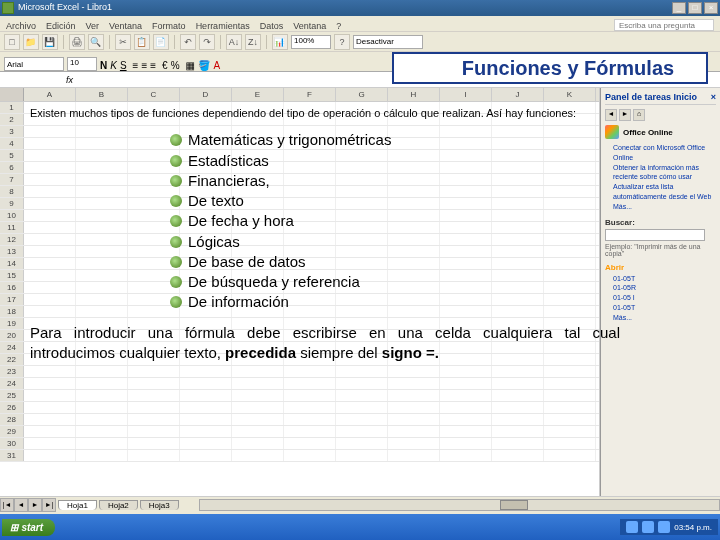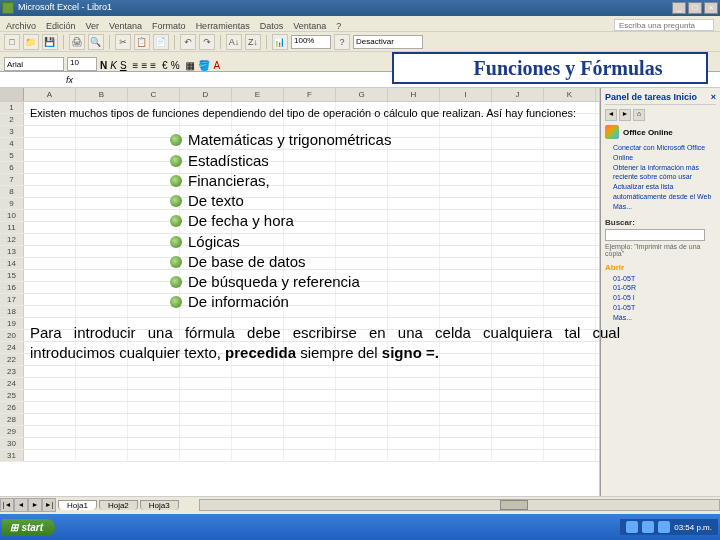--- a/index.html
+++ b/index.html
@@ -18,21 +18,21 @@
 .toolbar { background: #ece9d8; height: 20px; display: flex; align-items: center; gap: 3px; padding: 0 4px; border-bottom: 1px solid #d4d0c8; }
 .toolbar .tbtn { width: 16px; height: 16px; background: #f0ede4; border: 1px solid #cac6b8; display: inline-flex; align-items: center; justify-content: center; font-size: 9px; color: #555; cursor: pointer; }
 .toolbar .sep { width: 1px; height: 14px; background: #c4c0b0; margin: 0 2px; }
 .zoom-box { width: 40px; height: 14px; border: 1px solid #aaa; background: #fff; font-size: 8px; padding: 0 2px; display: flex; }
 .font-box { width: 70px; height: 14px; border: 1px solid #aaa; background: #fff; font-size: 8px; padding: 0 2px; display: flex; align-items: center; }
 
 .format-toolbar { background: #ece9d8; height: 20px; display: flex; align-items: flex-end; gap: 3px; padding: 0 4px; border-bottom: 1px solid #aaa; }
 .fontname-box { width: 60px; height: 14px; border: 1px solid #aaa; background: #fff; font-size: 8px; padding: 0 2px; display: flex; align-items: center; }
 .fontsize-box { width: 30px; height: 14px; border: 1px solid #aaa; background: #fff; font-size: 8px; padding: 0 2px; }
 
-.overlay-title { position: absolute; top: 52px; right: 12px; width: 316px; height: 32px; background: #fff; border: 2px solid #1a3a8a; display: flex; align-items: center; justify-content: center; font-family: Liberation Serif, serif; font-size: 20px; font-weight: bold; color: #1a3a8a; z-index: 10; padding-left: 36px; }
+.overlay-title { position: absolute; top: 52px; right: 12px; width: 316px; height: 32px; background: #fff; border: 2px solid #1a3a8a; display: flex; align-items: center; justify-content: center; font-family: Liberation Sans, sans-serif; font-size: 20px; font-weight: bold; color: #1a3a8a; z-index: 10; padding-left: 36px; }
 
 .ref-bar { background: #fff; height: 16px; border-bottom: 1px solid #ccc; display: flex; align-items: center; }
 .ref-cell { width: 60px; border-right: 1px solid #ccc; font-size: 9px; padding: 0 4px; }
 .ref-fx { padding: 0 6px; font-style: italic; font-size: 9px; }
 
 .workarea { display: flex; height: 420px; background: #fff; position: relative; }
 .sheet { flex: 0 0 600px; background: #fff; position: relative; overflow: hidden; border-right: 1px solid #ccc; }
 .taskpane { flex: 1; background: #f0ede4; border-left: 1px solid #999; font-size: 8px; padding: 4px; overflow: hidden; }
 
 .col-headers { display: flex; height: 14px; background: #e4e2d8; font-size: 8px; border-bottom: 1px solid #ccc; }

